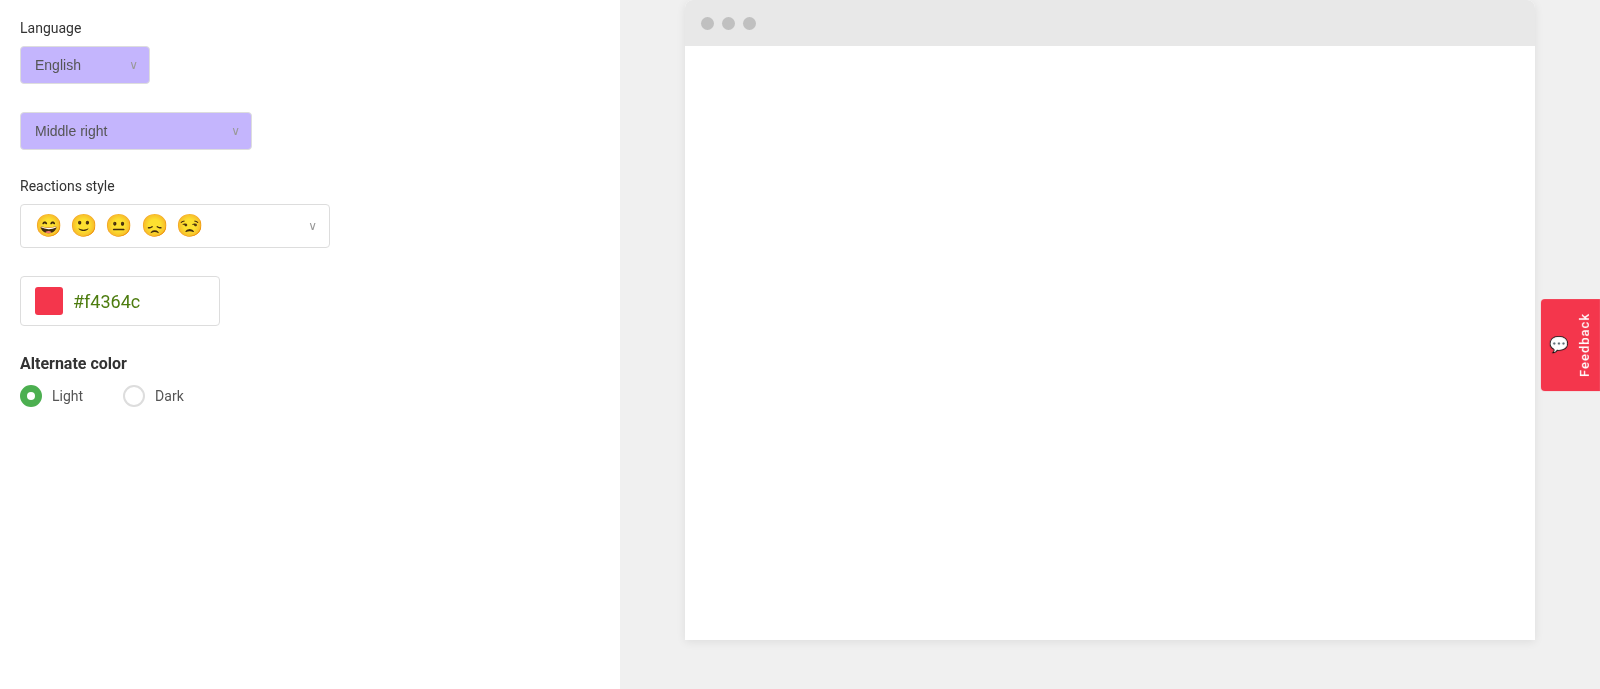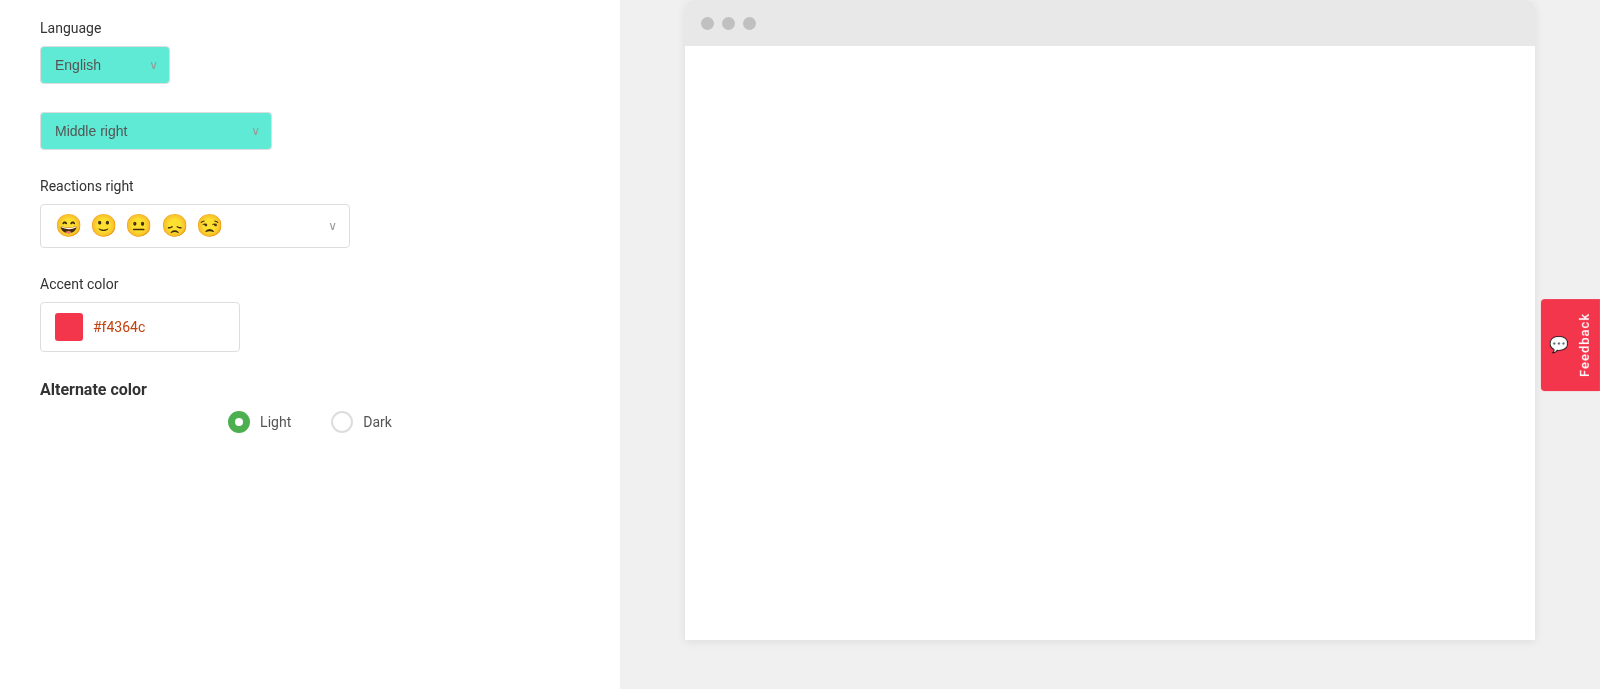--- a/index.html
+++ b/index.html
@@ -15,21 +15,21 @@
       height: 689px;
       overflow: hidden;
       display: flex;
       position: relative;
     }
 
     
     .left-panel {
       width: 620px;
       background: #ffffff;
-      padding: 20px 40px;
+      padding: 20px 20px;
       display: flex;
       flex-direction: column;
       gap: 0;
       overflow-y: auto;
     }
 
     .section {
       margin-bottom: 28px;
     }
 
@@ -53,21 +53,21 @@
     }
 
     .select-dropdown {
       appearance: none;
       -webkit-appearance: none;
       border: 1px solid #ddd;
       border-radius: 4px;
       padding: 10px 40px 10px 14px;
       font-size: 14px;
       color: #555;
-      background: #5eead4;
+      background: #c4b5fd;
       cursor: pointer;
       outline: none;
     }
 
     .select-dropdown.language-select {
       width: 130px;
     }
 
     .select-dropdown.position-select {
       width: 232px;
@@ -126,30 +126,29 @@
 
     .color-swatch {
       width: 28px;
       height: 28px;
       border-radius: 3px;
       background: #f4364c;
       flex-shrink: 0;
     }
 
     .color-hex {
-      font-size: 14px;
-      color: #c2410c;
+      font-size: 18px;
+      color: #4d7c0f;
     }
 
     
     .radio-group {
       display: flex;
       align-items: center;
       gap: 40px;
-      justify-content: center;
     }
 
     .radio-option {
       display: flex;
       align-items: center;
       gap: 10px;
       cursor: pointer;
     }
 
     .radio-circle {
@@ -283,33 +282,32 @@
         <option>Bottom right</option>
         <option>Bottom left</option>
         <option>Top right</option>
         <option>Top left</option>
       </select>
       <span class="chevron-icon">∨</span>
     </div>
   </div>
 
   <div class="section">
-    <div class="section-label">Reactions right</div>
+    <div class="section-label">Reactions style</div>
     <div class="reactions-dropdown">
       <span class="emoji">😄</span>
       <span class="emoji">🙂</span>
       <span class="emoji">😐</span>
       <span class="emoji">😞</span>
       <span class="emoji">😒</span>
       <span class="chevron-icon">∨</span>
     </div>
   </div>
 
   <div class="section">
-    <div class="section-label">Accent color</div>
     <div class="accent-color-box">
       <div class="color-swatch" style="background: #f4364c;"></div>
       <span class="color-hex">#f4364c</span>
     </div>
   </div>
 
   <div class="section">
     <div class="section-label-bold">Alternate color</div>
     <div class="radio-group">
       <div class="radio-option">

